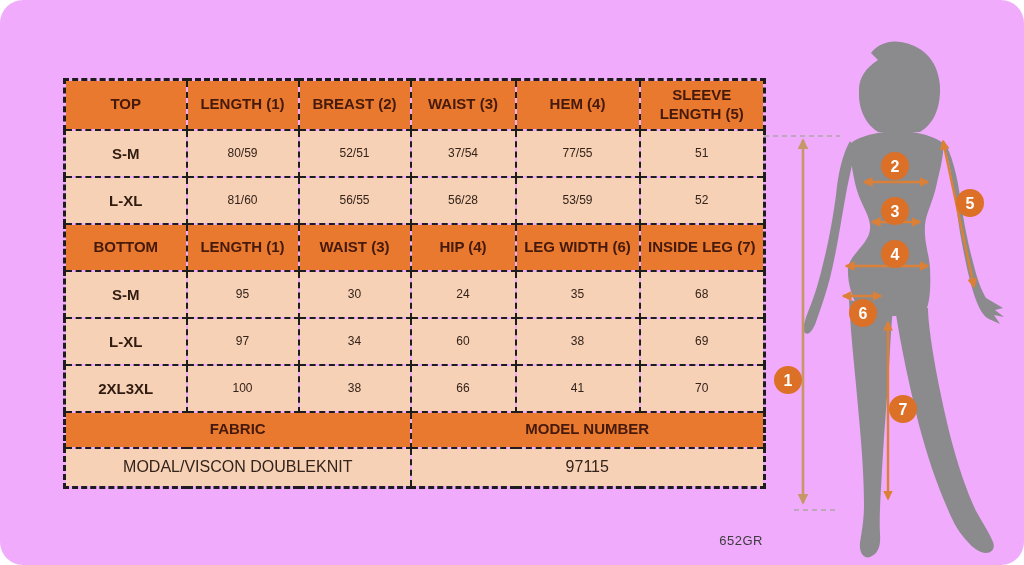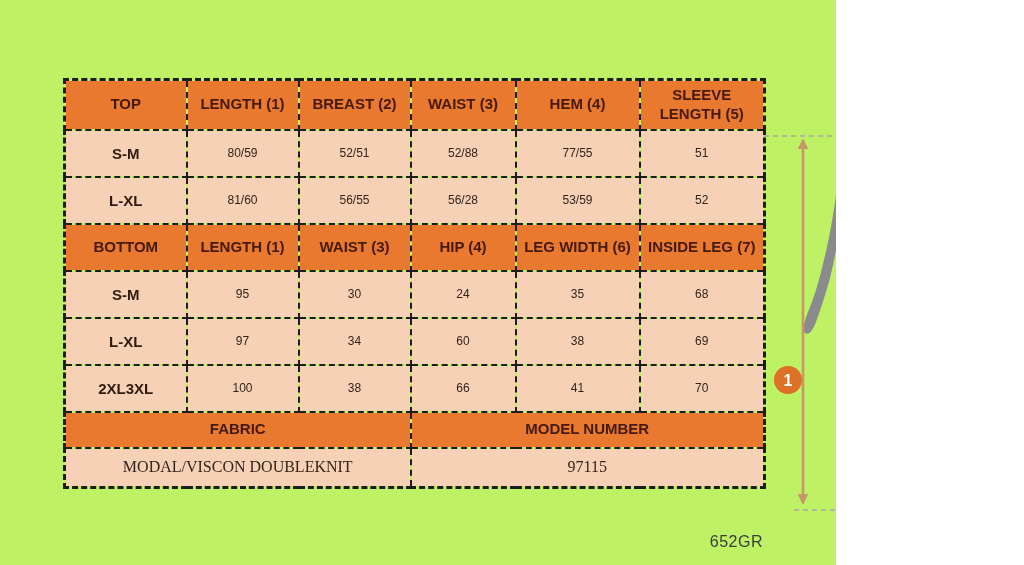--- a/index.html
+++ b/index.html
@@ -1,18 +1,19 @@
 <!DOCTYPE html>
 <html><head>
 <meta charset="utf-8">
 <style>
   html,body{margin:0;padding:0;}
   .stage{
-    position:relative;width:836px;height:565px;background:#bef264;overflow:hidden;
+    position:relative;width:1024px;height:565px;background:#f0abfc;overflow:hidden;
     font-family:"Liberation Sans",sans-serif;
+    border-radius:23px;
   }
   table.size-table{
     position:absolute;left:63px;top:78px;width:700px;
     border-collapse:collapse;table-layout:fixed;
     border:3px dashed #1d1d1d;
   }
   table.size-table td,table.size-table th{
     border:2px dashed #1d1d1d;
     text-align:center;vertical-align:middle;
     padding:0 4px;overflow:hidden;
@@ -20,25 +21,25 @@
   tr.hdr th{
     background:#e8792e;color:#45190b;
     font-size:15px;font-weight:bold;line-height:1.25;
   }
   tr.h1{height:50px;}
   tr.h2{height:47px;}
   tr.datarow{height:47px;background:#f7d1b6;}
   tr.datarow td{color:#33231a;font-size:12px;background:#f7d1b6;}
   tr.datarow td.sz{font-weight:bold;font-size:15px;color:#2f1b10;}
   tr.fhdr{height:36px;margin-top:40px;}
-  tr.frow{height:40px;font-family:Liberation Serif, serif;}
+  tr.frow{height:40px;}
   tr.frow td{background:#f7d1b6;color:#33231a;font-size:16px;}
   .code{
     position:absolute;left:63px;top:533px;width:700px;
-    text-align:right;font-size:16px;color:#3c3c3c;letter-spacing:0.5px;
+    text-align:right;font-size:13px;color:#3c3c3c;letter-spacing:0.5px;
   }
   svg.figure{position:absolute;left:760px;top:0;width:264px;height:565px;}
   .badge-num{fill:#ffffff;font-family:"Liberation Sans",sans-serif;font-size:16px;font-weight:bold;text-anchor:middle;}
 </style>
 </head>
 <body>
 
 <div class="stage">
 
   <table class="size-table">
@@ -56,21 +57,21 @@
         <th>LENGTH (1)</th>
         <th>BREAST (2)</th>
         <th>WAIST (3)</th>
         <th>HEM (4)</th>
         <th>SLEEVE LENGTH (5)</th>
       </tr>
       <tr class="datarow">
         <td class="sz">S-M</td>
         <td>80/59</td>
         <td>52/51</td>
-        <td>52/88</td>
+        <td>37/54</td>
         <td>77/55</td>
         <td>51</td>
       </tr>
       <tr class="datarow">
         <td class="sz">L-XL</td>
         <td>81/60</td>
         <td>56/55</td>
         <td>56/28</td>
         <td>53/59</td>
         <td>52</td>

